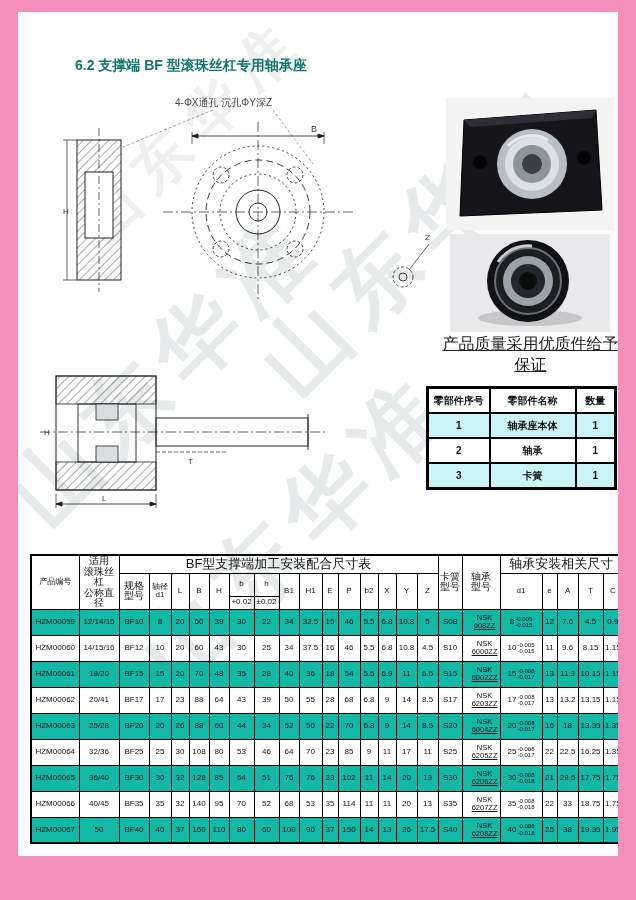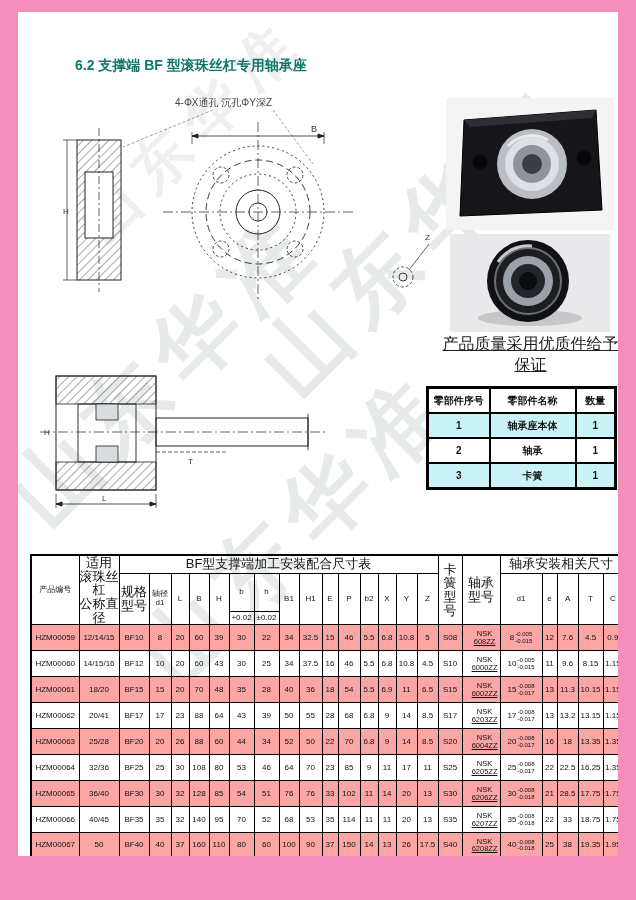--- a/index.html
+++ b/index.html
@@ -58,23 +58,23 @@
     font-size:8px;color:#111;
   }
   .main-table th,.main-table td{
     border:1px solid #000;text-align:center;vertical-align:middle;
     padding:0;overflow:hidden;font-weight:normal;line-height:1.05;
   }
   .main-table thead tr:nth-child(1){height:18px;}
   .main-table thead tr:nth-child(2){height:22px;}
   .main-table thead tr:nth-child(3){height:13px;}
   .main-table tbody tr{height:26px;}
-  .main-table tbody tr.alt{background:#fca5a5;}
+  .main-table tbody tr.alt{background:#14b8a6;}
   .main-table th.group{font-weight:normal;font-size:13px;}
-  .main-table th.pre{white-space:pre-line;font-size:13px;}
+  .main-table th.pre{white-space:pre-line;font-size:10px;}
   .main-table td{font-size:8px;}
   .bearing-cell span{display:block;font-size:7.5px;margin-left:7px;}
   .bearing-cell .bmodel{text-decoration:underline;}
   .tol-cell{white-space:nowrap;}
   .tol-cell .tnum{display:inline-block;vertical-align:middle;font-size:8px;}
   .tol-cell .tols{display:inline-flex;flex-direction:column;vertical-align:middle;margin-left:1px;}
   .tol-cell .tols i{font-style:normal;font-size:6px;line-height:6.5px;}
 </style>
 </head>
 <body>

